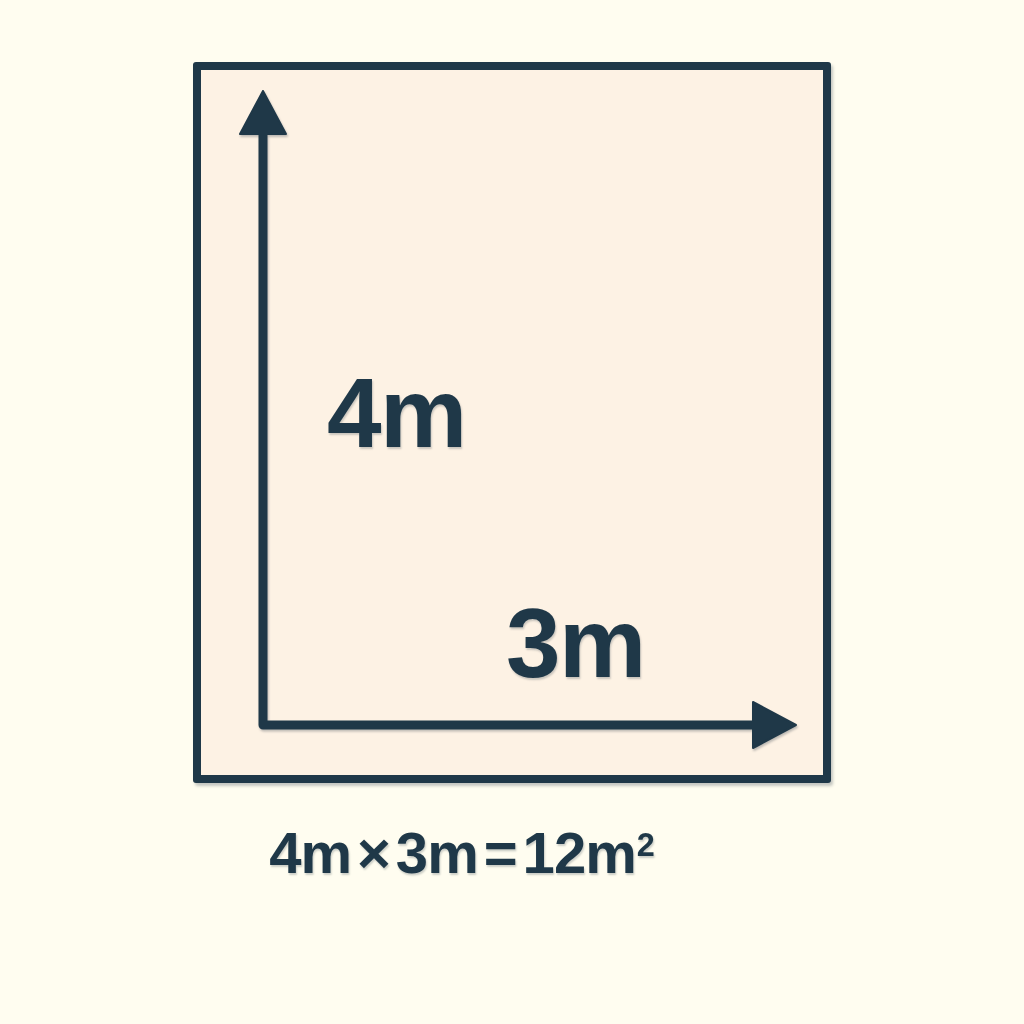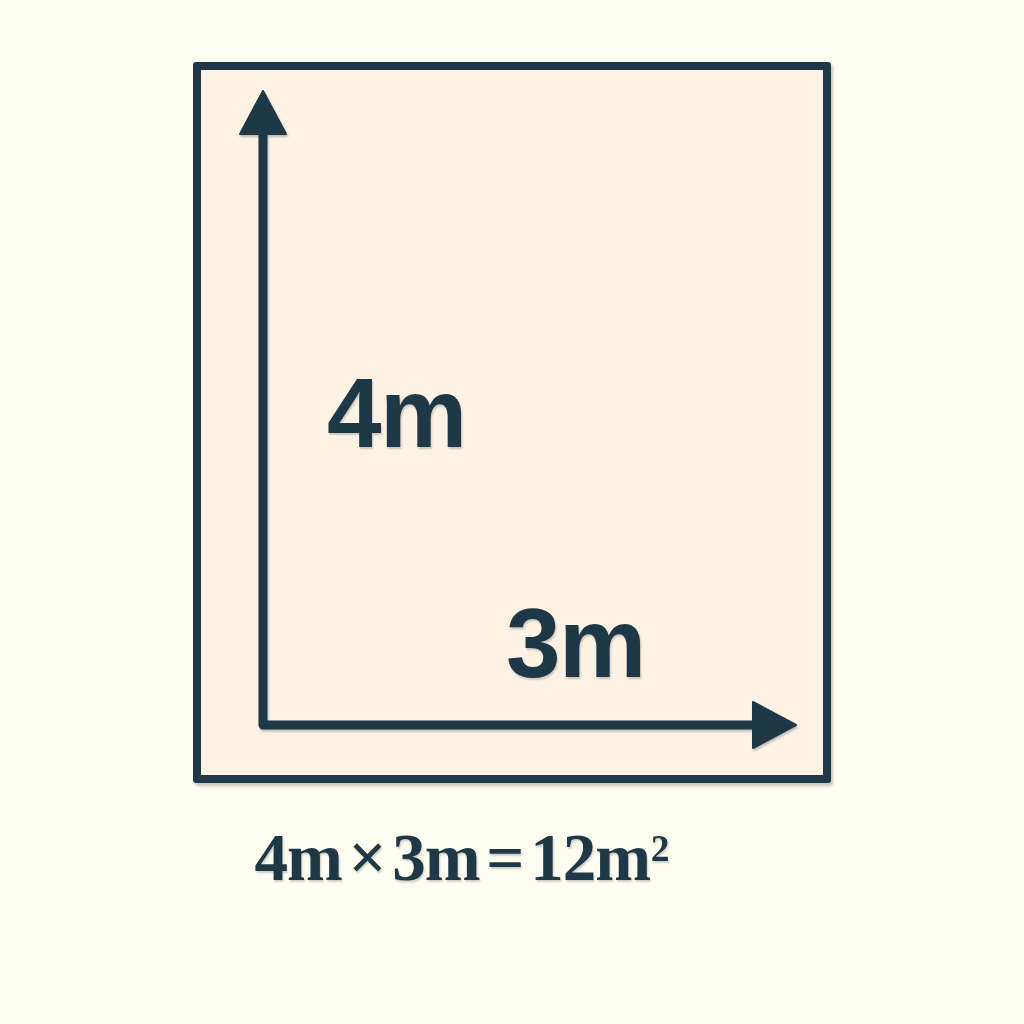--- a/index.html
+++ b/index.html
@@ -64,26 +64,25 @@
   }
   .label-height{ left:327px; top:364px; }
   .label-width { left:506px; top:594px; }
   .formula{
     position:absolute;
     top:824px;
     left:50%;
     transform:translateX(calc(-50% + 14px));
     color:var(--ink);
     font-weight:bold;
-    font-size:67px;
+    font-size:58px;
     line-height:1;
     letter-spacing:-0.015em;
     text-shadow:1px 2px 2px rgba(25,40,55,0.22);
     white-space:nowrap;
-    font-family:Liberation Serif, serif;
   }
   .formula .op{ margin:0 0.10em; }
   .formula .sup{
     font-size:0.56em;
     position:relative;
     top:-0.52em;
     margin-left:0.02em;
   }
 </style>
 </head>

